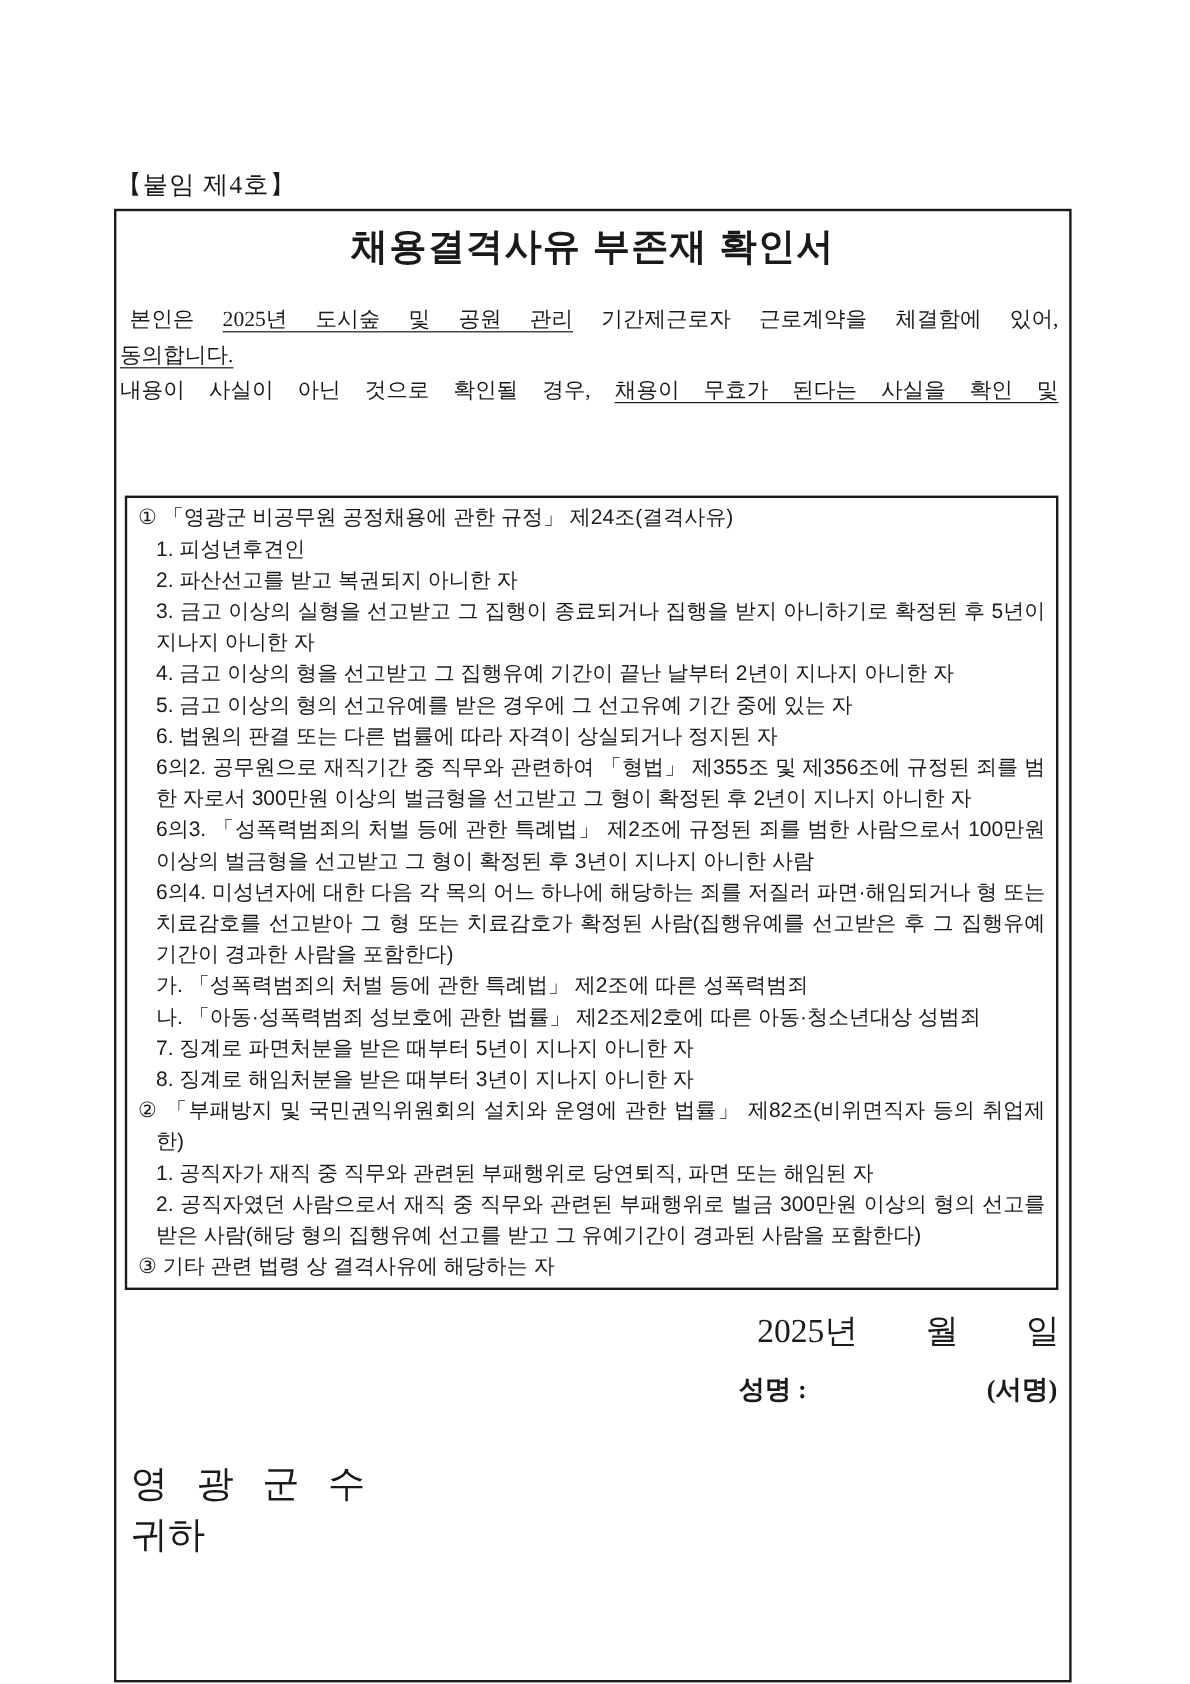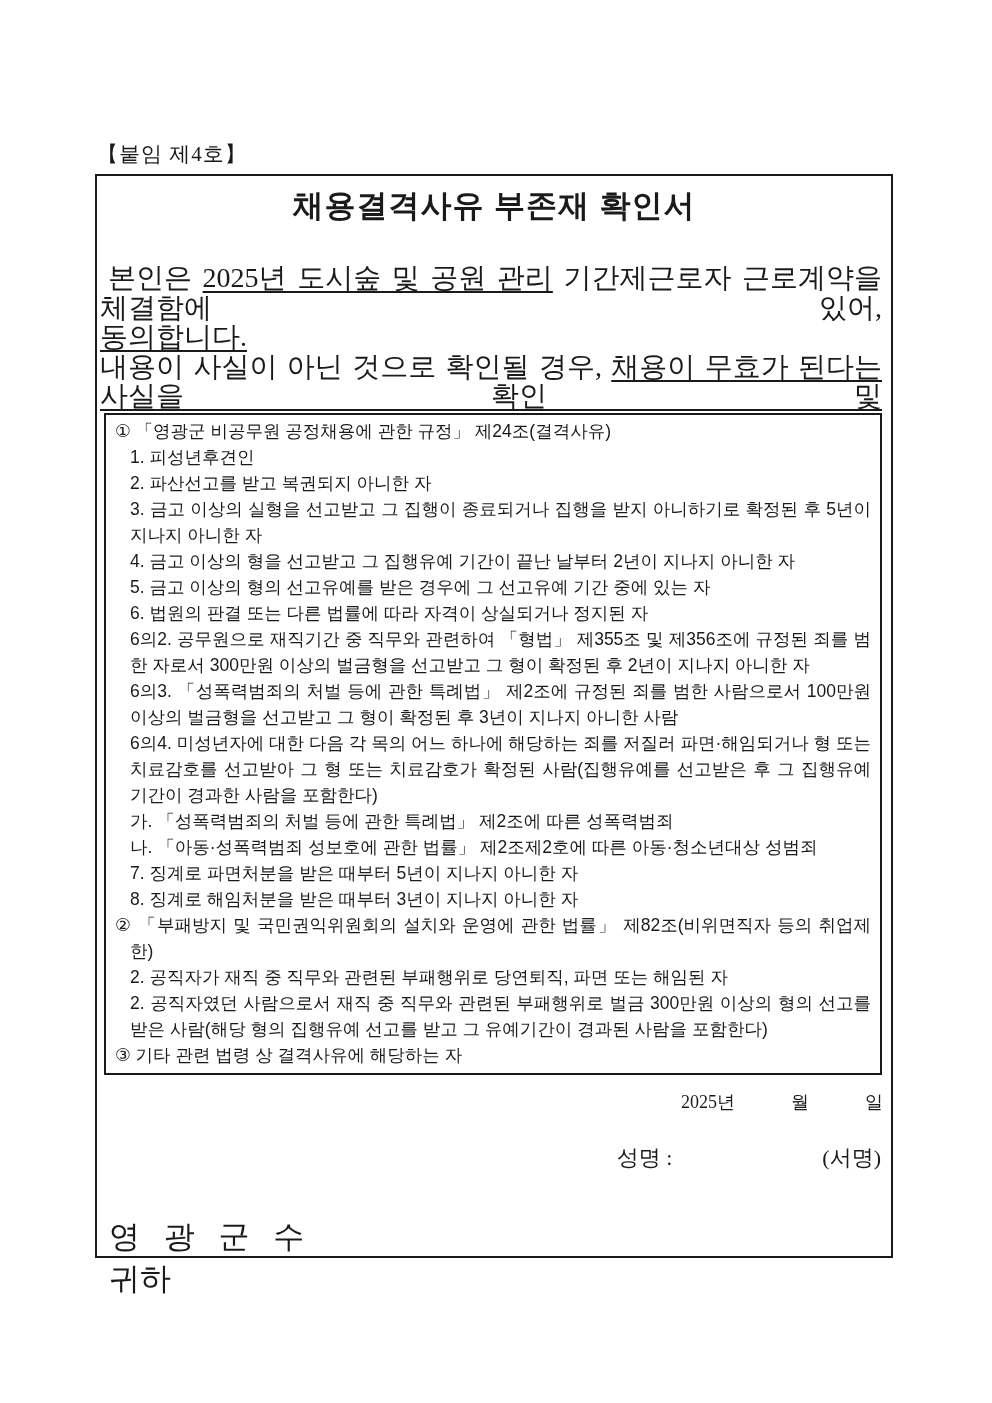--- a/index.html
+++ b/index.html
@@ -8,56 +8,56 @@
     width: 992px; height: 1403px; position: relative;
     font-family: "Liberation Serif", "DejaVu Serif", serif;
     color: #1a1a1a;
   }
   .attachment-label {
     position: absolute; left: 97px; top: 110px;
     font-size: 21px; letter-spacing: 1px; margin-top: 30px;
   }
   .outer-box {
     position: absolute; left: 95px; top: 174px;
-    width: 798px; height: 1084px;
+    width: 798px; height: 1228px;
     border: 2px solid #1a1a1a; background: #ffffff;
   }
   .title {
     position: absolute; top: 9px; left: 0; width: 100%;
     text-align: center;
     font-family: "Liberation Sans", "DejaVu Sans", sans-serif;
     font-weight: bold; font-size: 31px; letter-spacing: 1px;
   }
   .intro {
-    position: absolute; top: 87px; left: 3px; right: 9px;
-    font-size: 28px; line-height: 29.6px;
+    position: absolute; top: 76px; left: 3px; right: 9px;
+    font-size: 18px; line-height: 29.6px;
   }
   .intro-line { text-align: justify; }
   .intro-line.j { text-align-last: justify; }
   .intro-line.ind { text-indent: 8px; }
   .u { text-decoration: underline; text-underline-offset: 4px; }
   .clause-box {
     position: absolute; top: 237px; left: 7px; width: 778px;
     border: 2px solid #1a1a1a; background: #ffffff;
     padding: 3px 9px 5px 9px;
     font-family: "Liberation Sans", "DejaVu Sans", sans-serif;
     font-size: 17.5px; line-height: 26px;
   }
   .clause { text-align: justify; }
   .clause.lv0 { padding-left: 15px; text-indent: -15px; }
   .clause.lv1 { padding-left: 15px; }
   .date-row {
     position: absolute; top: 914px; left: 16px; right: 0;
     display: flex; justify-content: flex-end; align-items: center;
-    gap: 56px; padding-right: 8px; font-size: 18px;
+    gap: 56px; padding-right: 8px; font-size: 28px;
   }
   .name-row {
     position: absolute; top: 967px; left: 0; right: 0;
     display: flex; justify-content: flex-end; align-items: baseline;
-    padding-right: 10px; font-size: 22px;
+    padding-right: 10px; font-size: 22px; font-weight: bold;
   }
   .name-row .name-blank { width: 150px; height: 1px; }
   .recipient-row {
     position: absolute; top: 1040px; left: 0; right: 0;
     display: flex; justify-content: flex-end; align-items: baseline;
     padding-right: 16px; font-size: 31px; flex-direction: column;
   }
   .recipient-name { letter-spacing: 8px; }
   .recipient-honorific { margin-left: 12px; }
 </style>
@@ -85,21 +85,21 @@
       <div class="clause lv1">5. 금고 이상의 형의 선고유예를 받은 경우에 그 선고유예 기간 중에 있는 자</div>
       <div class="clause lv1">6. 법원의 판결 또는 다른 법률에 따라 자격이 상실되거나 정지된 자</div>
       <div class="clause lv1">6의2. 공무원으로 재직기간 중 직무와 관련하여 「형법」 제355조 및 제356조에 규정된 죄를 범한 자로서 300만원 이상의 벌금형을 선고받고 그 형이 확정된 후 2년이 지나지 아니한 자</div>
       <div class="clause lv1">6의3. 「성폭력범죄의 처벌 등에 관한 특례법」 제2조에 규정된 죄를 범한 사람으로서 100만원 이상의 벌금형을 선고받고 그 형이 확정된 후 3년이 지나지 아니한 사람</div>
       <div class="clause lv1">6의4. 미성년자에 대한 다음 각 목의 어느 하나에 해당하는 죄를 저질러 파면·해임되거나 형 또는 치료감호를 선고받아 그 형 또는 치료감호가 확정된 사람(집행유예를 선고받은 후 그 집행유예기간이 경과한 사람을 포함한다)</div>
       <div class="clause lv1">가. 「성폭력범죄의 처벌 등에 관한 특례법」 제2조에 따른 성폭력범죄</div>
       <div class="clause lv1">나. 「아동·성폭력범죄 성보호에 관한 법률」 제2조제2호에 따른 아동·청소년대상 성범죄</div>
       <div class="clause lv1">7. 징계로 파면처분을 받은 때부터 5년이 지나지 아니한 자</div>
       <div class="clause lv1">8. 징계로 해임처분을 받은 때부터 3년이 지나지 아니한 자</div>
       <div class="clause lv0">② 「부패방지 및 국민권익위원회의 설치와 운영에 관한 법률」 제82조(비위면직자 등의 취업제한)</div>
-      <div class="clause lv1">2. 공직자가 재직 중 직무와 관련된 부패행위로 당연퇴직, 파면 또는 해임된 자</div>
+      <div class="clause lv1">1. 공직자가 재직 중 직무와 관련된 부패행위로 당연퇴직, 파면 또는 해임된 자</div>
       <div class="clause lv1">2. 공직자였던 사람으로서 재직 중 직무와 관련된 부패행위로 벌금 300만원 이상의 형의 선고를 받은 사람(해당 형의 집행유예 선고를 받고 그 유예기간이 경과된 사람을 포함한다)</div>
       <div class="clause lv0">③ 기타 관련 법령 상 결격사유에 해당하는 자</div>
     </div>
 
   <div class="date-row">
     <span>2025년</span>
     <span>월</span>
     <span>일</span>
   </div>
 

